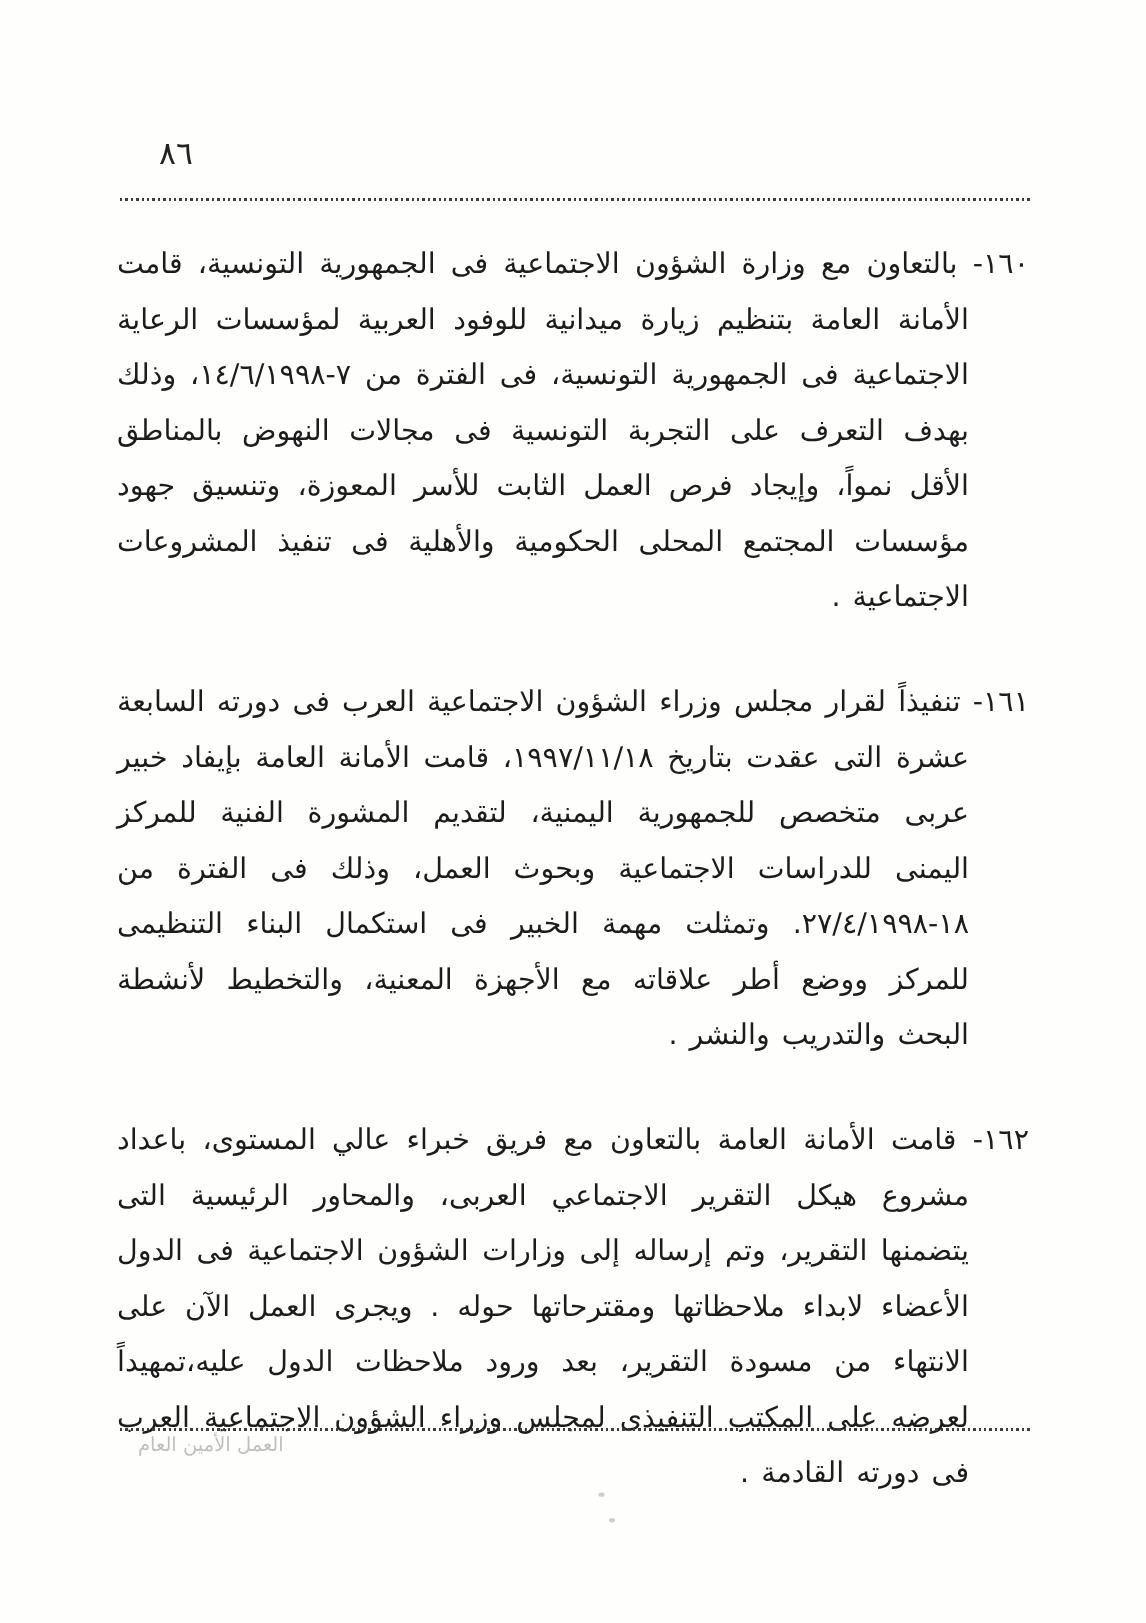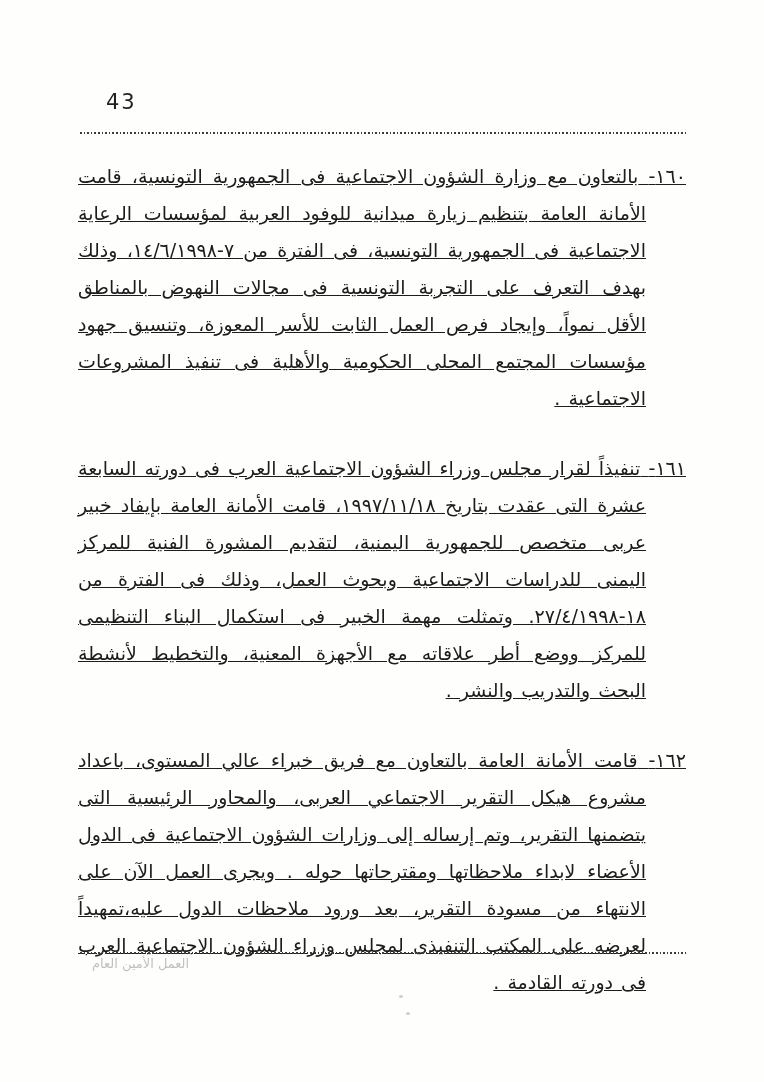--- a/index.html
+++ b/index.html
@@ -38,21 +38,20 @@
   .bottom-rule { top: 951px; }
   .content {
     position: absolute;
     top: 158px;
     right: 78px;
     left: 78px;
     direction: rtl;
     text-align: justify;
     font-size: 19px;
     line-height: 37px;
-    text-decoration: underline;
   }
   .para {
     margin: 0 0 33px 0;
     padding-right: 40px;
     text-indent: -40px;
     word-spacing: 2px;
   }
   .para .num {
     display: inline;
     white-space: nowrap;
@@ -80,21 +79,21 @@
     opacity: 0.7;
   }
   .speck-1 { top: 995px; left: 399px; }
   .speck-2 { top: 1012px; left: 406px; }
 </style>
 </head>
 <body>
 
 <div class="page">
 
-  <div class="page-number">43</div>
+  <div class="page-number">٨٦</div>
 
   <div class="dotted-rule top-rule"></div>
 
   <div class="content">
 
     <p class="para">
       <span class="num">١٦٠-</span><span class="txt">بالتعاون مع وزارة الشؤون الاجتماعية فى الجمهورية التونسية، قامت الأمانة العامة بتنظيم زيارة ميدانية للوفود العربية لمؤسسات الرعاية الاجتماعية فى الجمهورية التونسية، فى الفترة من ٧-١٤/٦/١٩٩٨، وذلك بهدف التعرف على التجربة التونسية فى مجالات النهوض بالمناطق الأقل نمواً، وإيجاد فرص العمل الثابت للأسر المعوزة، وتنسيق جهود مؤسسات المجتمع المحلى الحكومية والأهلية فى تنفيذ المشروعات الاجتماعية .</span>
     </p>
 
     <p class="para">

